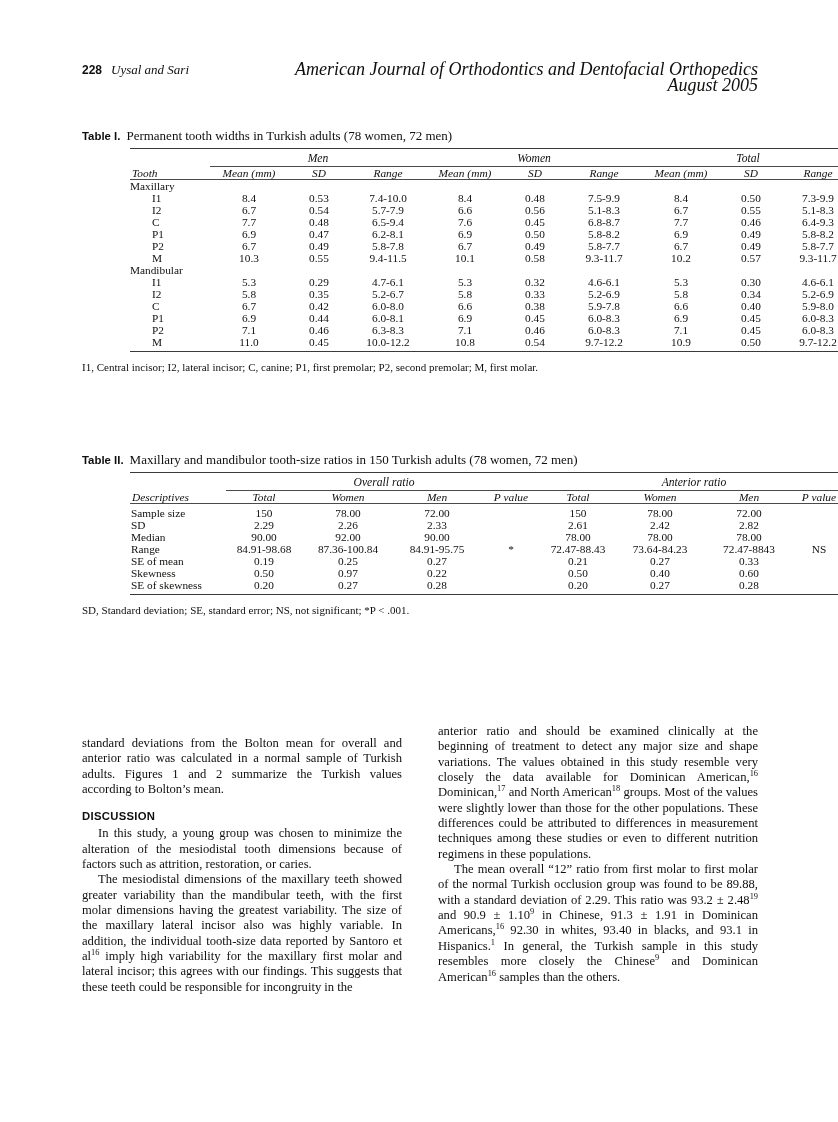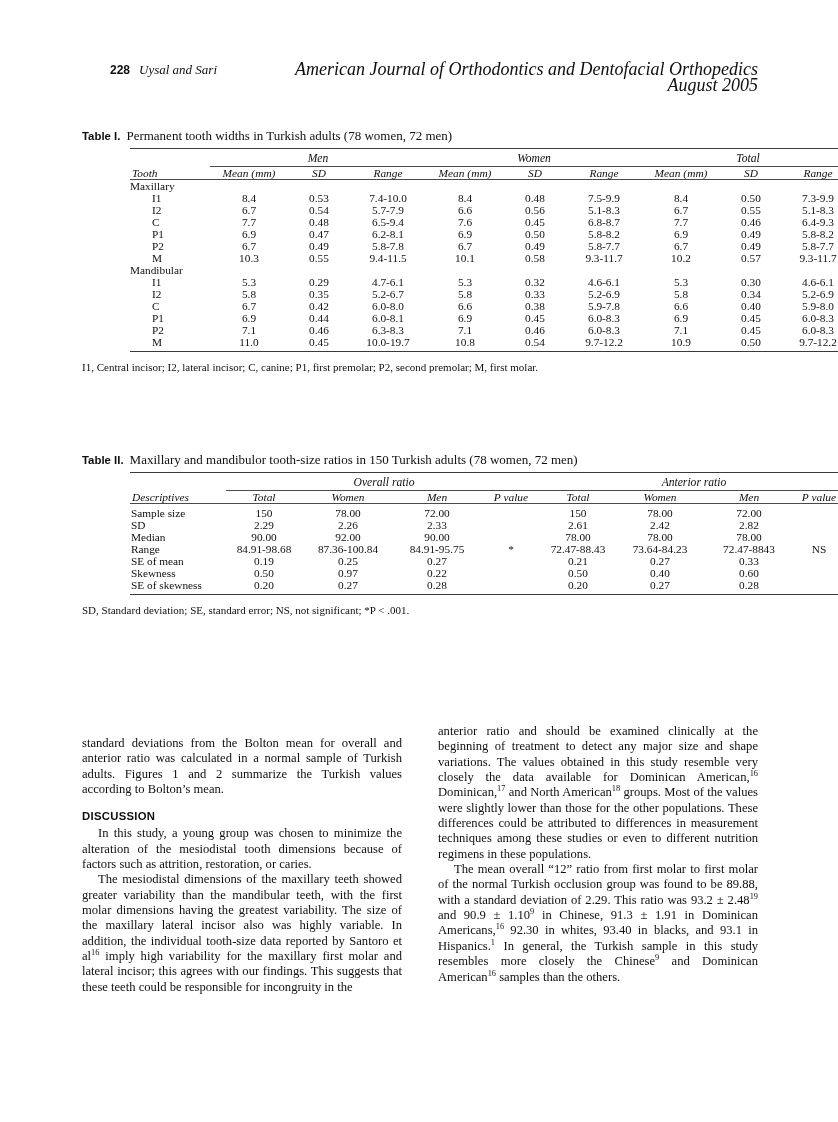--- a/index.html
+++ b/index.html
@@ -8,21 +8,21 @@
     background:#ffffff;
     font-family:"Liberation Serif", serif;
     color:#100f0d;
     position:relative;
     overflow:hidden;
   }
   .page { position:absolute; left:0; top:0; width:838px; height:1122px; }
 
   
   .runhead { position:absolute; left:82px; top:62px; width:676px; height:34px; }
-  .rh-left { position:absolute; left:0; top:0; font-size:12.5px;margin-left:28px; }
+  .rh-left { position:absolute; left:0; top:0; font-size:12.5px; }
   .rh-pageno { font-weight:bold; font-family:"Liberation Sans", sans-serif; font-size:12px; letter-spacing:0; }
   .rh-authors { font-style:italic; margin-left:9px; font-size:13px; }
   .rh-right { position:absolute; right:0; top:0; text-align:right; font-style:italic; font-size:18px; line-height:15.5px; }
 
   
   .tbl-wrap { position:absolute; left:82px; width:676px; }
   .tbl-title { font-size:12.6px; margin-bottom:4px; white-space:nowrap; }
   .tbl-title .tnum { font-family:"Liberation Sans", sans-serif; font-weight:bold; font-size:11.4px; }
   .tbl-title .ttext { margin-left:6px; font-size:13px; }
 
@@ -270,21 +270,21 @@
           <td>0.46</td>
           <td>6.0-8.3</td>
           <td>7.1</td>
           <td>0.45</td>
           <td>6.0-8.3</td>
         </tr>
         <tr class="datarow">
           <td class="lead">M</td>
           <td>11.0</td>
           <td>0.45</td>
-          <td>10.0-19.7</td>
+          <td>10.0-12.2</td>
           <td>10.8</td>
           <td>0.54</td>
           <td>9.7-12.2</td>
           <td>10.9</td>
           <td>0.50</td>
           <td>9.7-12.2</td>
         </tr>
         <tr class="spacer-row">
             <td colspan="10"></td>
           </tr>

